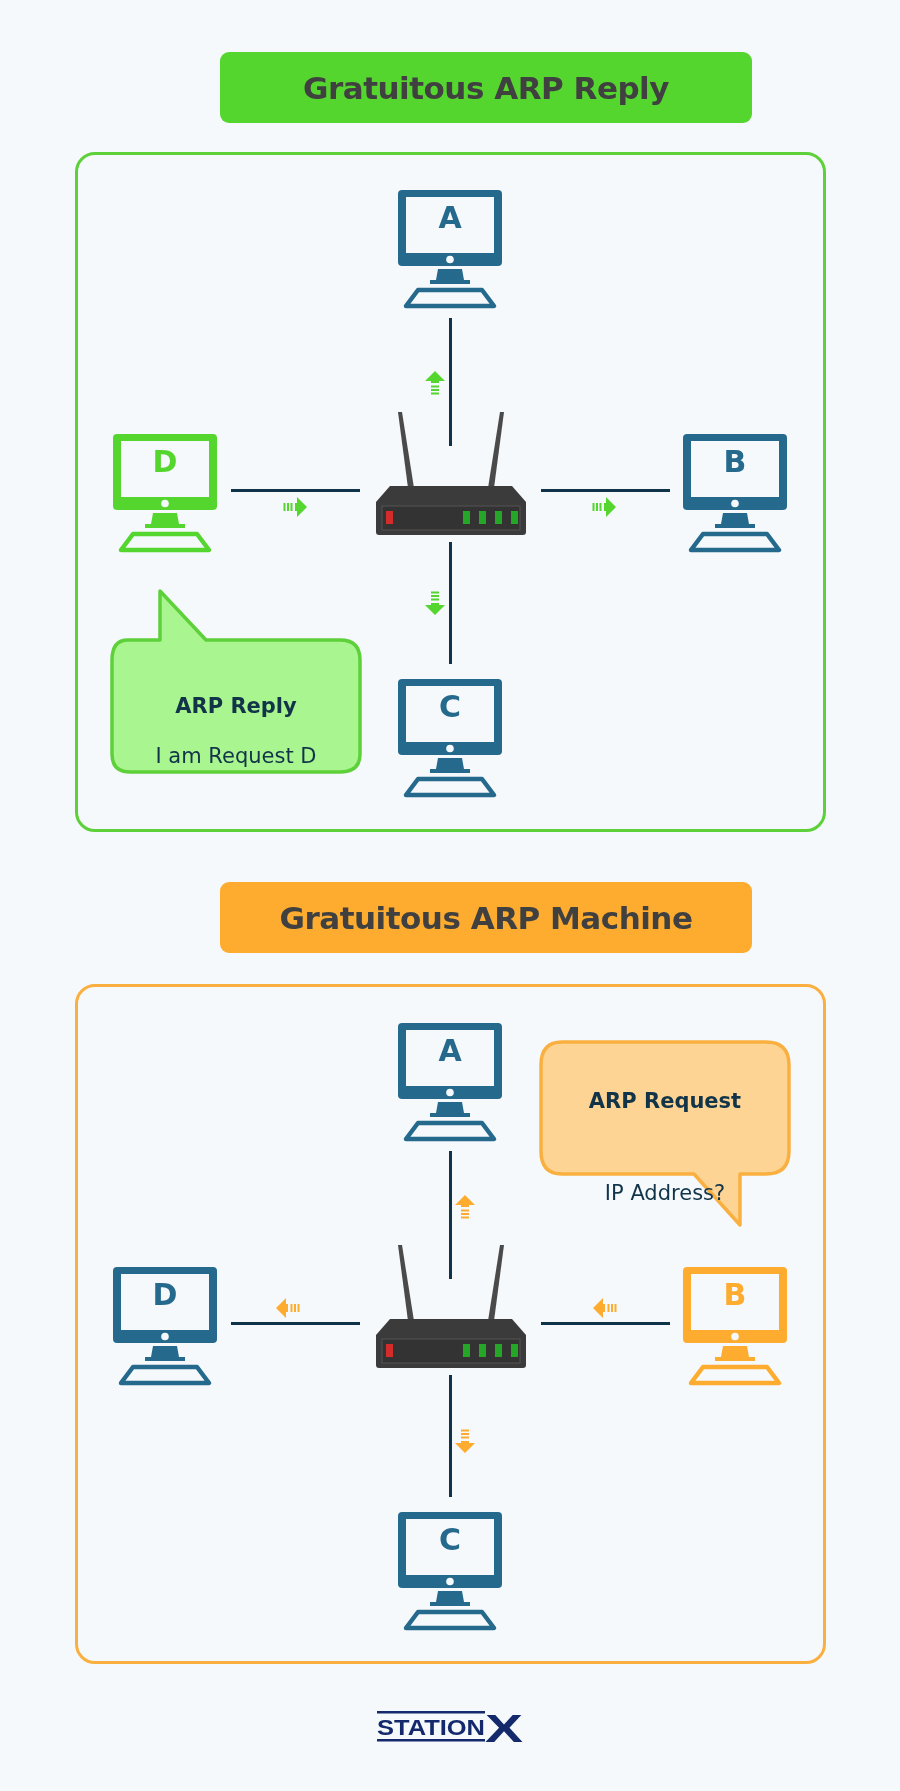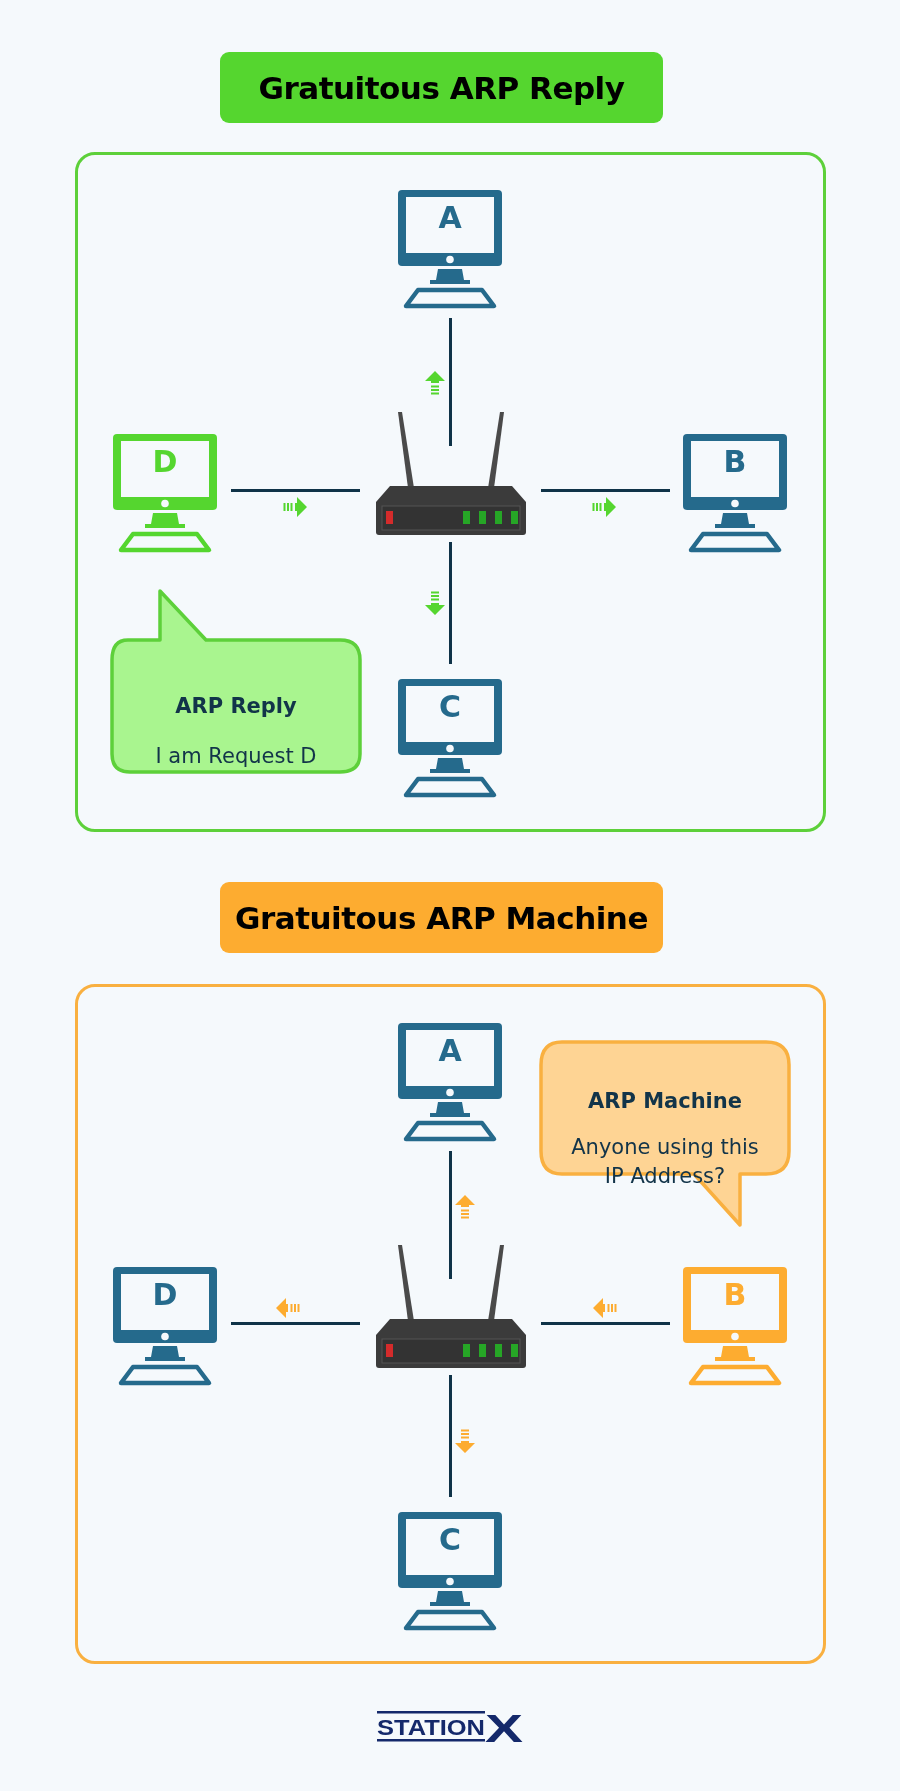--- a/index.html
+++ b/index.html
@@ -1,20 +1,20 @@
 <!DOCTYPE html>
 <html><head>
 <meta charset="utf-8">
 <style>
   html, body { margin:0; padding:0; }
   body { width:900px; height:1791px; background:#f5f9fc; position:relative; overflow:hidden;
          font-family:"DejaVu Sans", "Liberation Sans", sans-serif; color:#0f3348; }
-  .title { position:absolute; left:220px; width:443px; height:71px; border-radius:9px;
+  .title { position:absolute; left:220px; width:532px; height:71px; border-radius:9px;
            display:flex; align-items:center; justify-content:center;
-           font-size:31px; font-weight:bold; color:#000000; letter-spacing:-0.5px; }
+           font-size:31px; font-weight:bold; color:#404040; letter-spacing:-0.5px; }
   .title.green { top:52px; background:#55d62f; }
   .title.orange { top:882px; background:#fdac30; }
   .panel { position:absolute; left:75px; width:751px; border-radius:20px; border:3px solid; box-sizing:border-box; }
   .panel.green { top:152px; height:680px; border-color:#5dd03a; }
   .panel.orange { top:984px; height:680px; border-color:#f9b040; }
   .node { position:absolute; width:112px; height:124px; }
   .node svg { width:112px; height:124px; display:block; }
   .node .lbl { position:absolute; left:0; top:14px; width:112px; text-align:center;
                font-size:30px; font-weight:bold; font-family:"DejaVu Sans", sans-serif; }
   .link { position:absolute; background:#0f3348; }
@@ -231,23 +231,22 @@
       <rect x="11" y="17.5" width="8" height="2" fill="#fdac30"></rect>
       <rect x="11" y="21" width="8" height="2" fill="#fdac30"></rect>
       <rect x="11" y="24.5" width="8" height="2" fill="#fdac30"></rect>
     </g>
   </svg>
 
 <div class="bubble" style="left:538px; top:1039px; width:254px; height:192px;">
   <svg width="254" height="192" viewBox="0 0 254 192">
     <path d="M24 3 H228 Q251 3 251 26 V112 Q251 135 228 135 H202 V186 L156 135 H24 Q3 135 3 112 V26 Q3 3 24 3 Z" fill="#fed494" stroke="#f9b040" stroke-width="3.5" stroke-linejoin="round"></path>
   </svg>
-  <div class="btxt bhead" style="top:24px;">ARP Machine</div>
-  <div class="btxt bbody" style="top:68px;">Anyone using this</div>
-  <div class="btxt bbody" style="top:97px;">IP Address?</div>
+  <div class="btxt bhead" style="top:24px;">ARP Request</div>
+  <div class="btxt bbody" style="top:114px;">IP Address?</div>
 </div>
 
 <svg class="logo" viewBox="0 0 148 34">
   <rect x="0" y="1" width="108" height="2.5" fill="#14296b"></rect>
   <rect x="0" y="29" width="108" height="2.5" fill="#14296b"></rect>
   <text x="0" y="25" font-family="Liberation Sans, sans-serif" font-weight="bold" font-size="22" fill="#14296b" textLength="108" lengthAdjust="spacingAndGlyphs">STATION</text>
   <text x="108" y="32" font-family="Liberation Sans, sans-serif" font-weight="bold" font-size="38" fill="#14296b" textLength="38" lengthAdjust="spacingAndGlyphs">X</text>
 </svg>
 
 </body></html>

